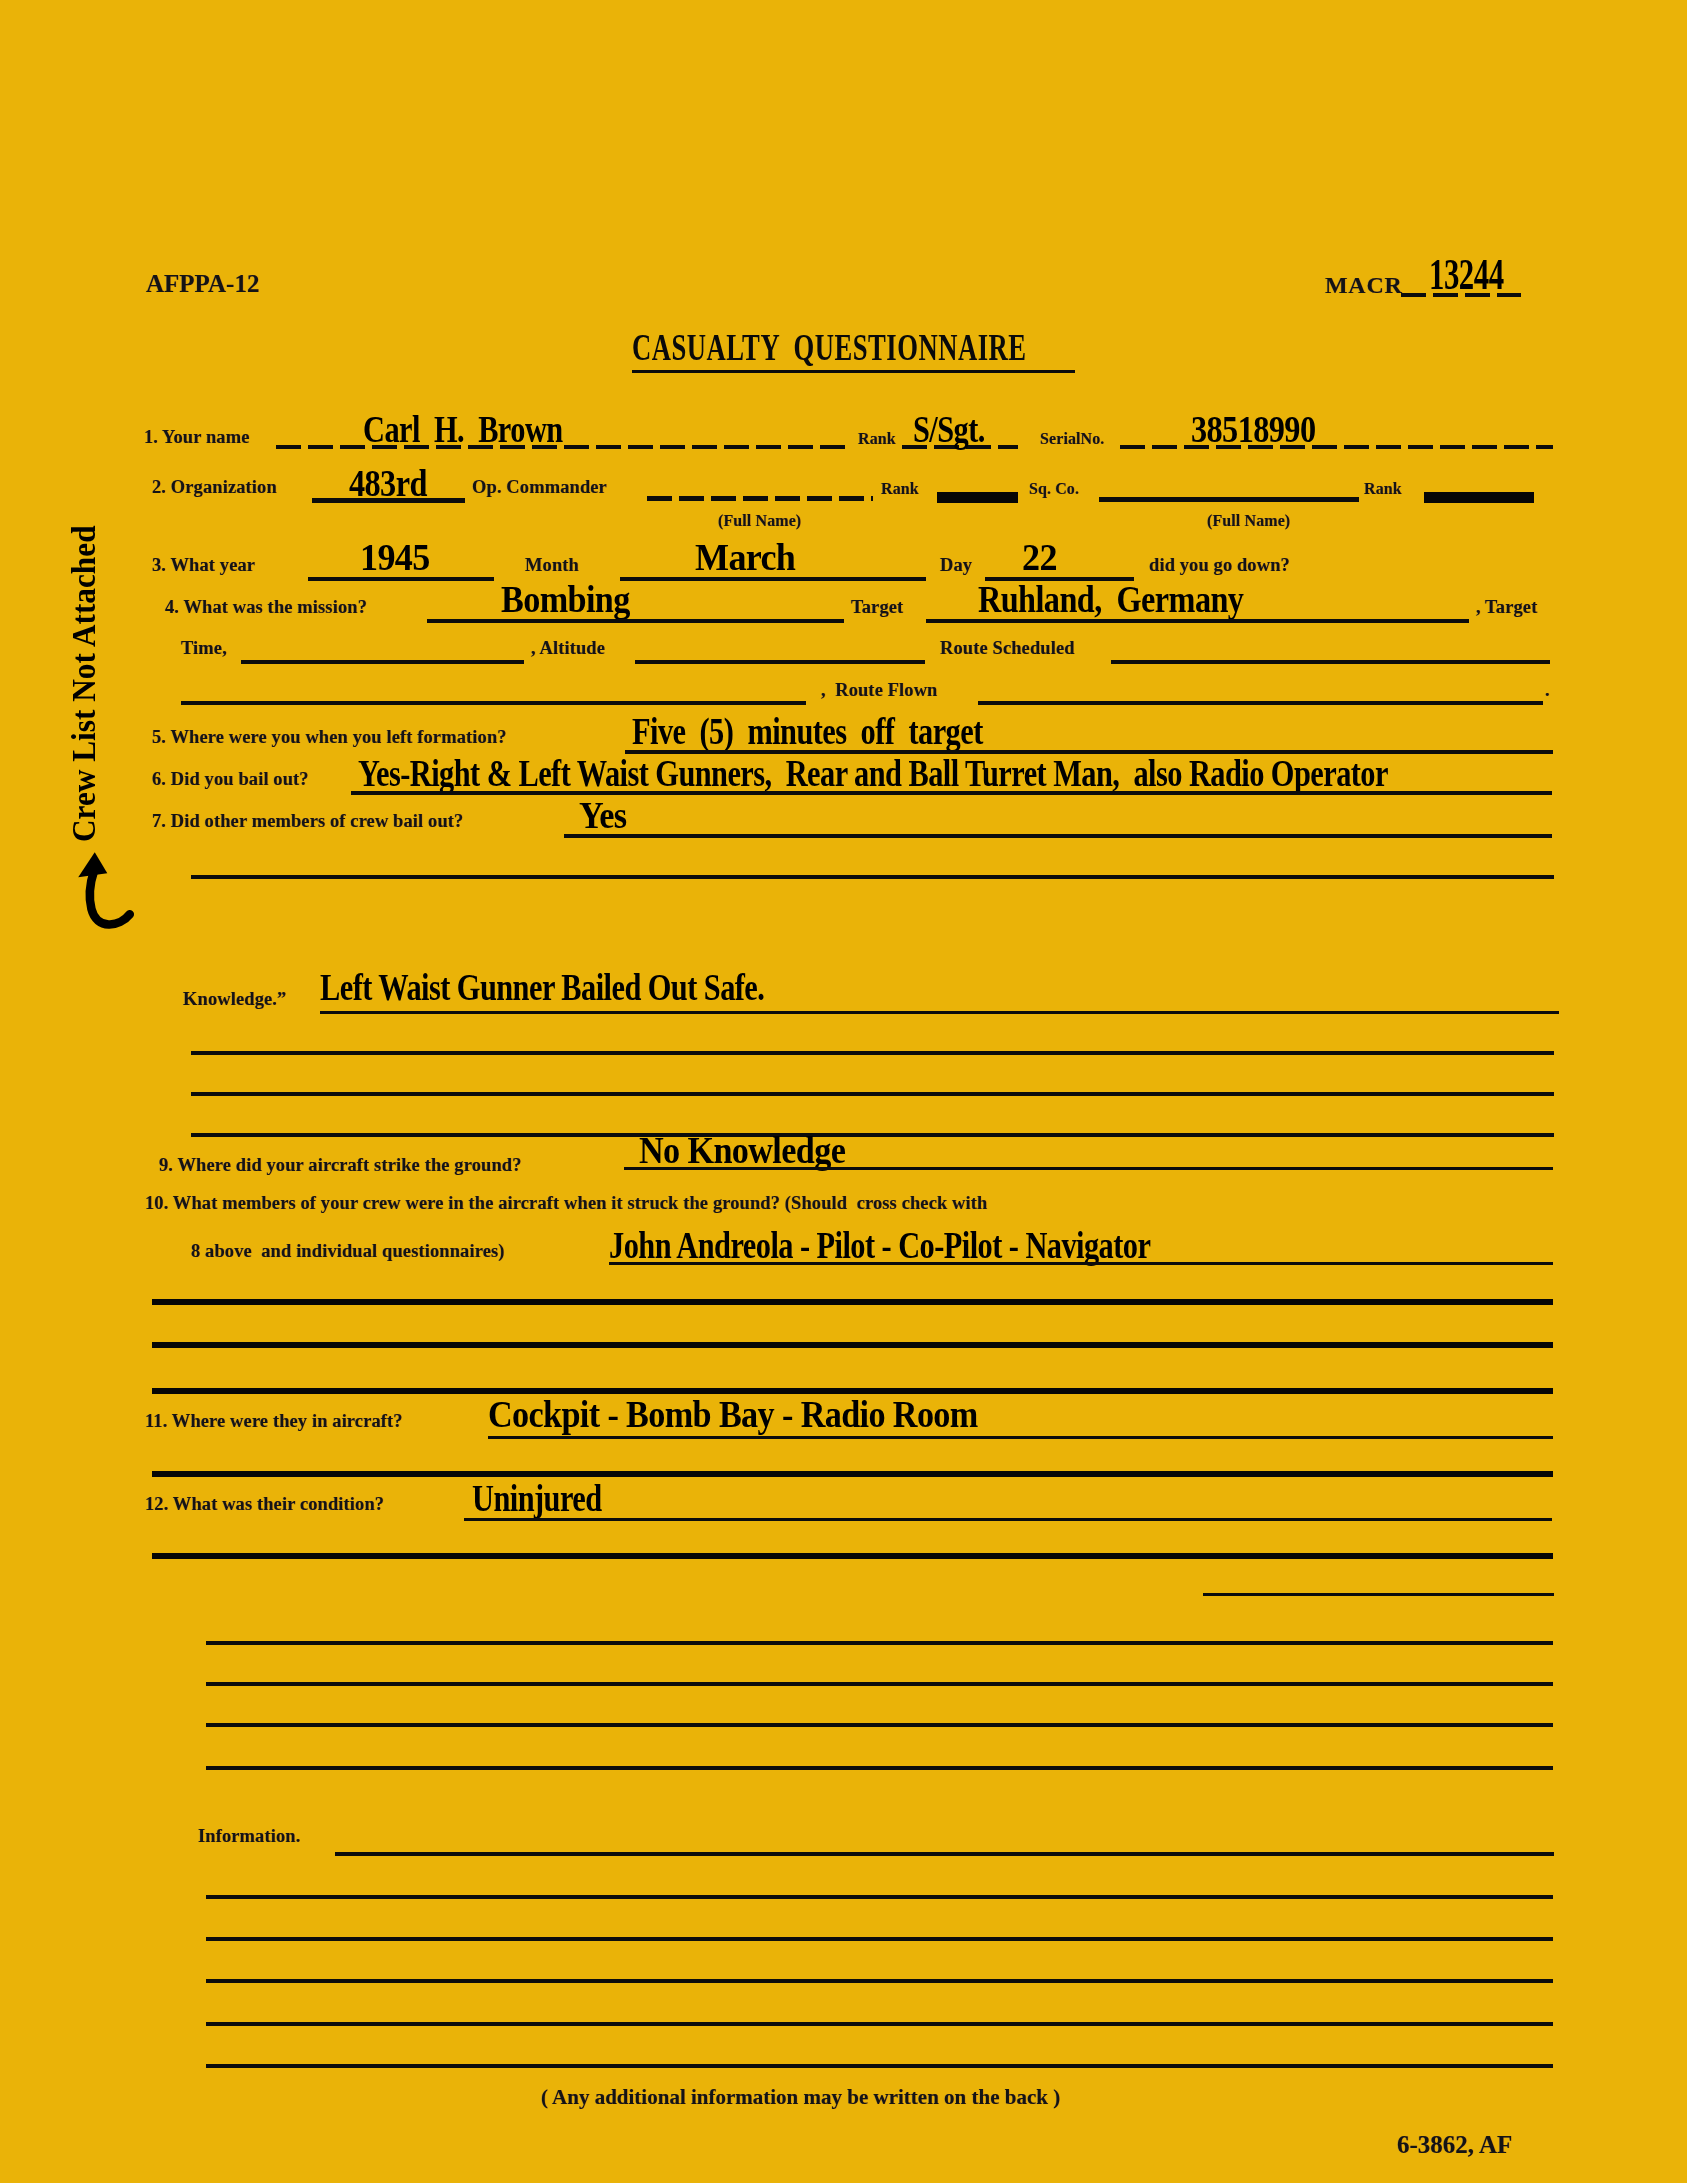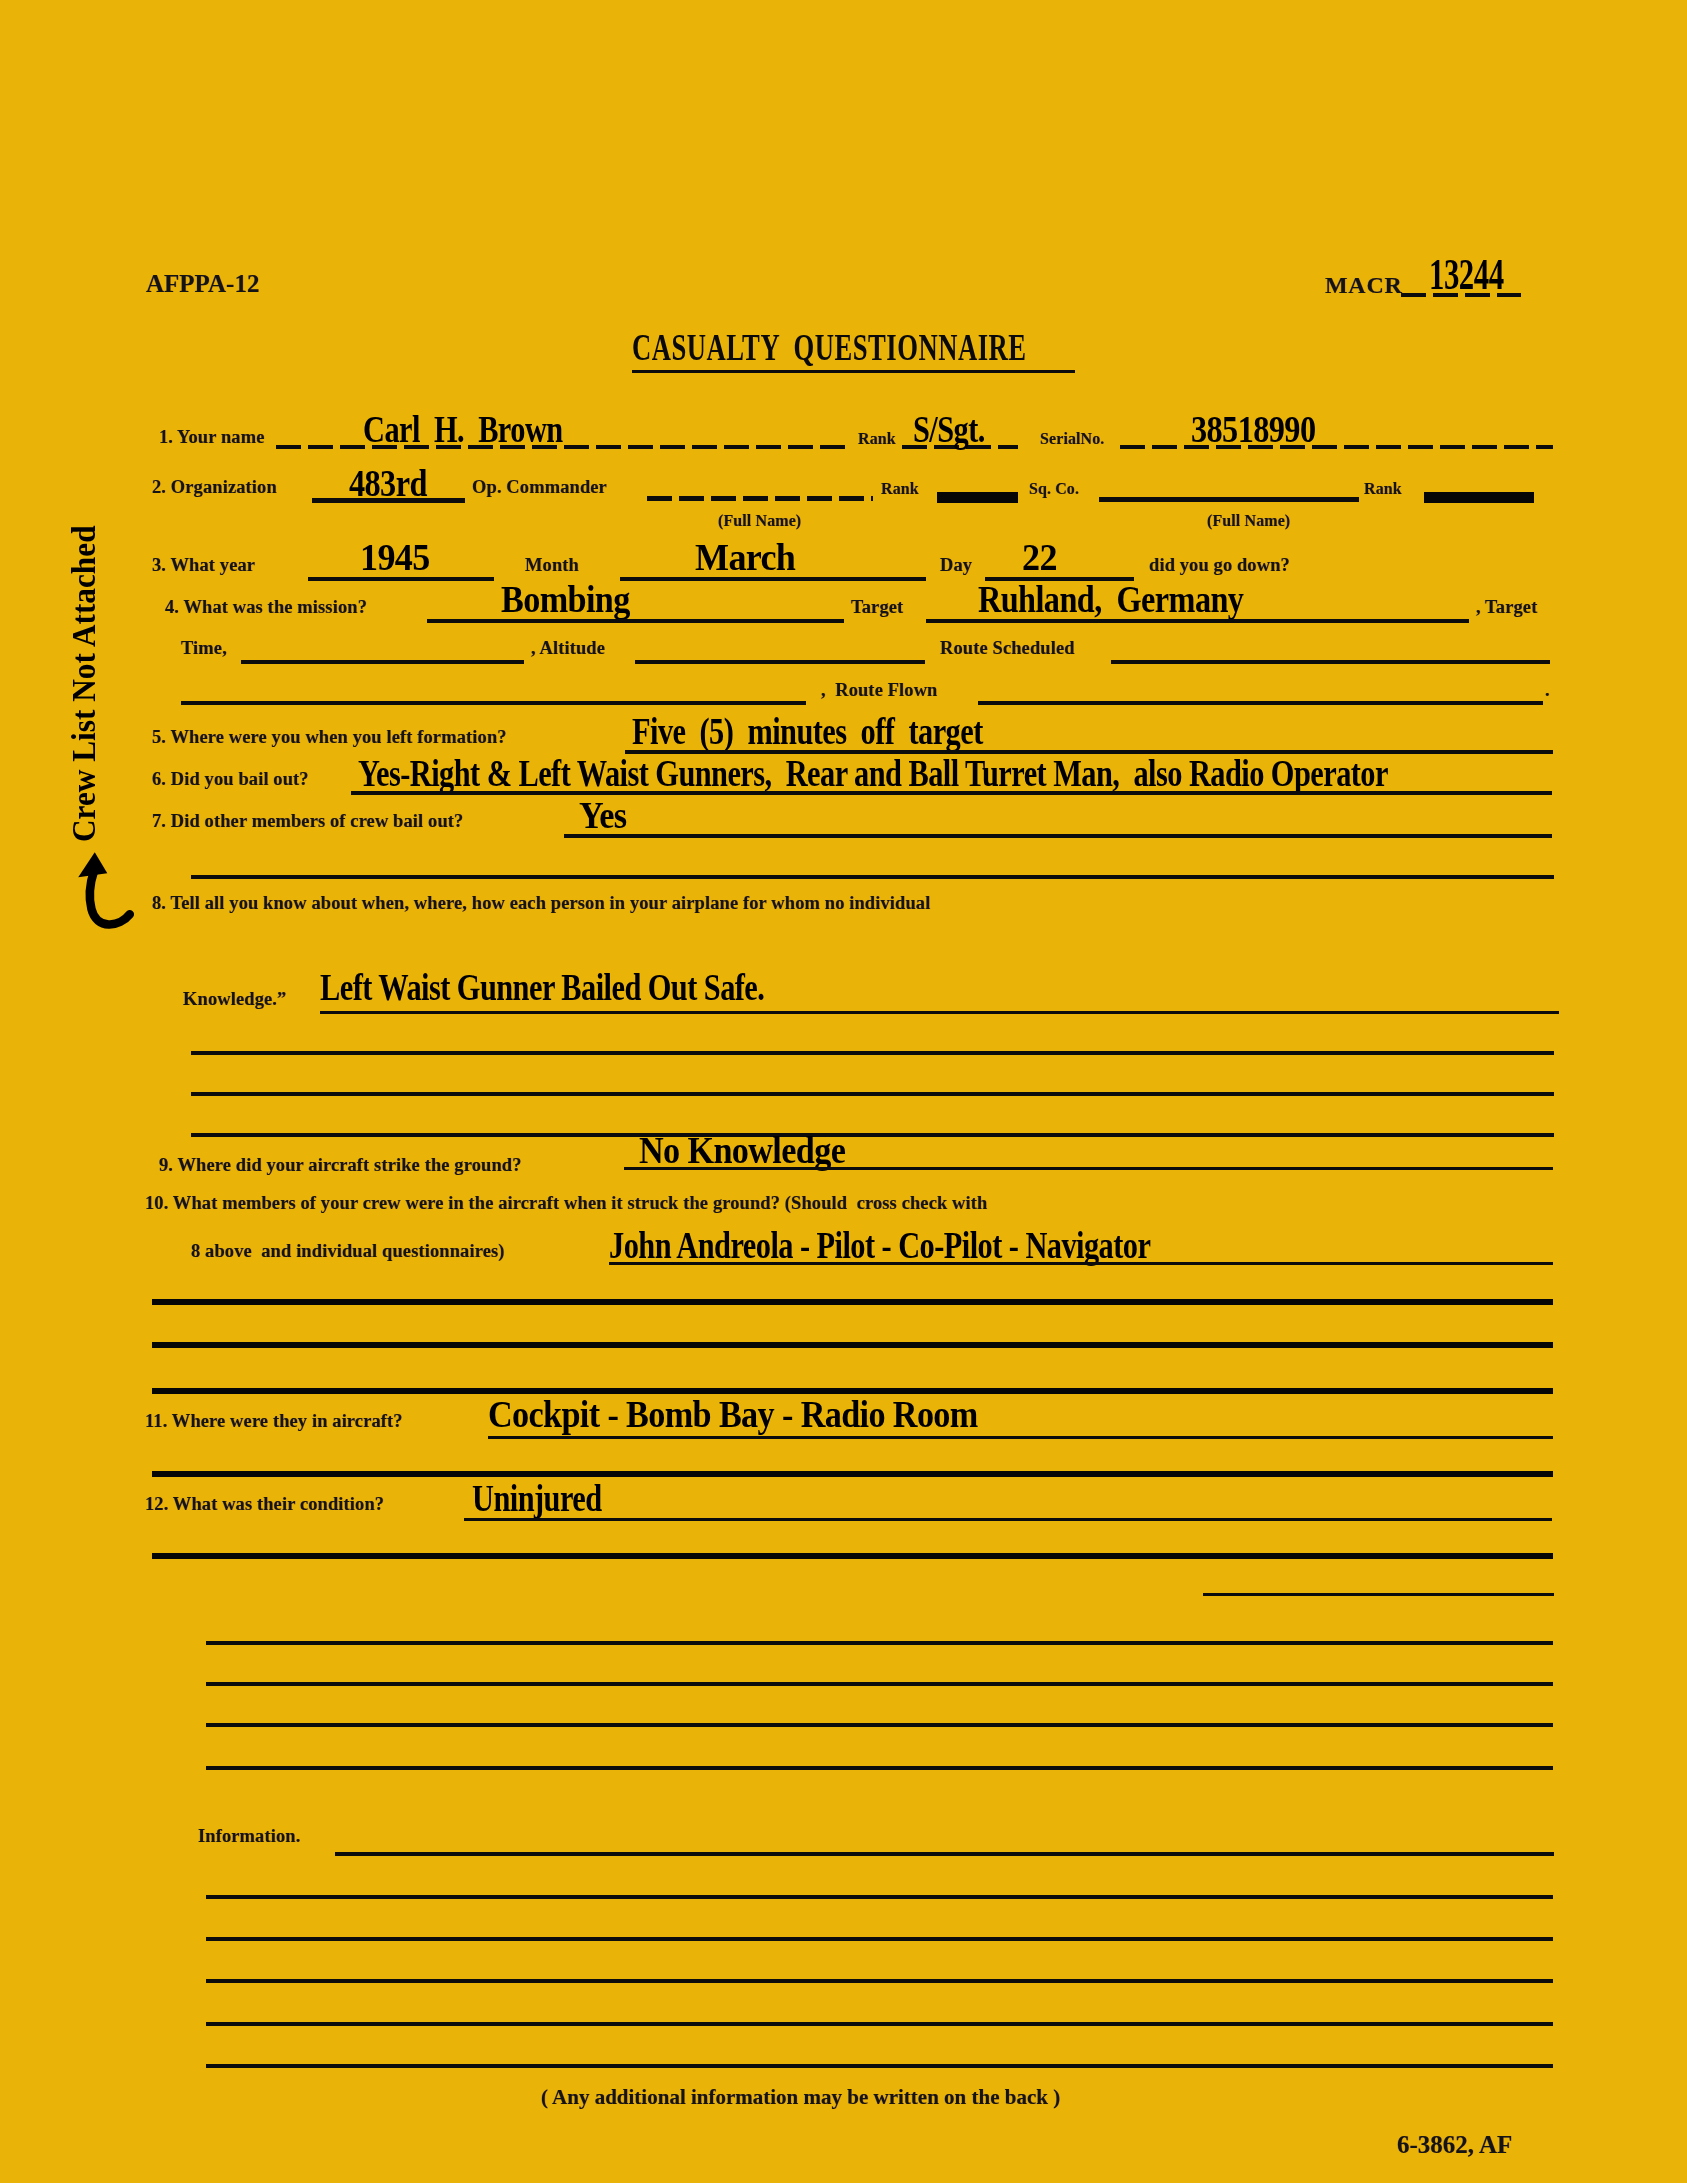--- a/index.html
+++ b/index.html
@@ -37,21 +37,21 @@
   <div class="ans sx70" style="left:1429px;top:253px;font-size:44px;">13244</div>
   <div class="ttl" style="left:632px;top:329px;">CASUALTY  QUESTIONNAIRE</div>
   <div class="ln ln5" style="left:632px;top:370px;width:443px;"></div>
 
   <div class="side-note" style="left:67px;top:842px;">Crew List Not Attached</div>
   <svg class="arrow" style="left:65px;top:848px;" width="76" height="83" viewBox="0 0 115 125">
     <path d="M 98 100 C 82 120, 48 124, 40 92 C 35 72, 38 52, 44 34" fill="none" stroke="#000" stroke-width="13" stroke-linecap="round"></path>
     <polygon points="45,6 20,44 64,38" fill="#000"></polygon>
   </svg>
 
-  <div class="lbl" style="left:159px;top:428px;text-align:right;">1. Your name</div>
+  <div class="lbl" style="left:144px;top:428px;text-align:right;">1. Your name</div>
   <div class="ln-dash" style="left:276px;top:445px;width:575px;"></div>
   <div class="ans" style="left:363px;top:410px;">Carl  H.  Brown</div>
   <div class="lbl lbl-sm" style="left:858px;top:431px;">Rank</div>
   <div class="ln-dash" style="left:902px;top:445px;width:116px;"></div>
   <div class="ans" style="left:913px;top:410px;">S/Sgt.</div>
   <div class="lbl lbl-sm" style="left:1040px;top:431px;">SerialNo.</div>
   <div class="ln-dash" style="left:1120px;top:445px;width:433px;"></div>
   <div class="ans sx85" style="left:1191px;top:410px;">38518990</div>
 
   <div class="lbl" style="left:152px;top:478px;">2. Organization</div>
@@ -106,21 +106,20 @@
   <div class="lbl" style="left:152px;top:770px;">6. Did you bail out?</div>
   <div class="ans" style="left:358px;top:754px;">Yes-Right &amp; Left Waist Gunners,  Rear and Ball Turret Man,  also Radio Operator</div>
   <div class="ln" style="left:351px;top:791px;width:1201px;"></div>
 
   <div class="lbl" style="left:152px;top:812px;">7. Did other members of crew bail out?</div>
   <div class="ans sx90" style="left:579px;top:796px;">Yes</div>
   <div class="ln" style="left:564px;top:834px;width:988px;"></div>
 
   <div class="ln" style="left:191px;top:875px;width:1363px;"></div>
 
-  <div class="lbl" style="left:152px;top:894px;">8. Tell all you know about when, where, how each person in your airplane for whom no individual</div>
   <div class="lbl" style="left:183px;top:990px;">Knowledge.”</div>
   <div class="ans" style="left:320px;top:968px;">Left Waist Gunner Bailed Out Safe.</div>
   <div class="ln ln5" style="left:320px;top:1011px;width:1239px;"></div>
   <div class="ln" style="left:191px;top:1051px;width:1363px;"></div>
   <div class="ln" style="left:191px;top:1092px;width:1363px;"></div>
   <div class="ln" style="left:191px;top:1133px;width:1363px;"></div>
 
   <div class="lbl" style="left:159px;top:1143px;margin-top:13px;">9. Where did your aircraft strike the ground?</div>
   <div class="ans sx90" style="left:639px;top:1131px;">No Knowledge</div>
   <div class="ln ln5" style="left:624px;top:1167px;width:929px;"></div>

